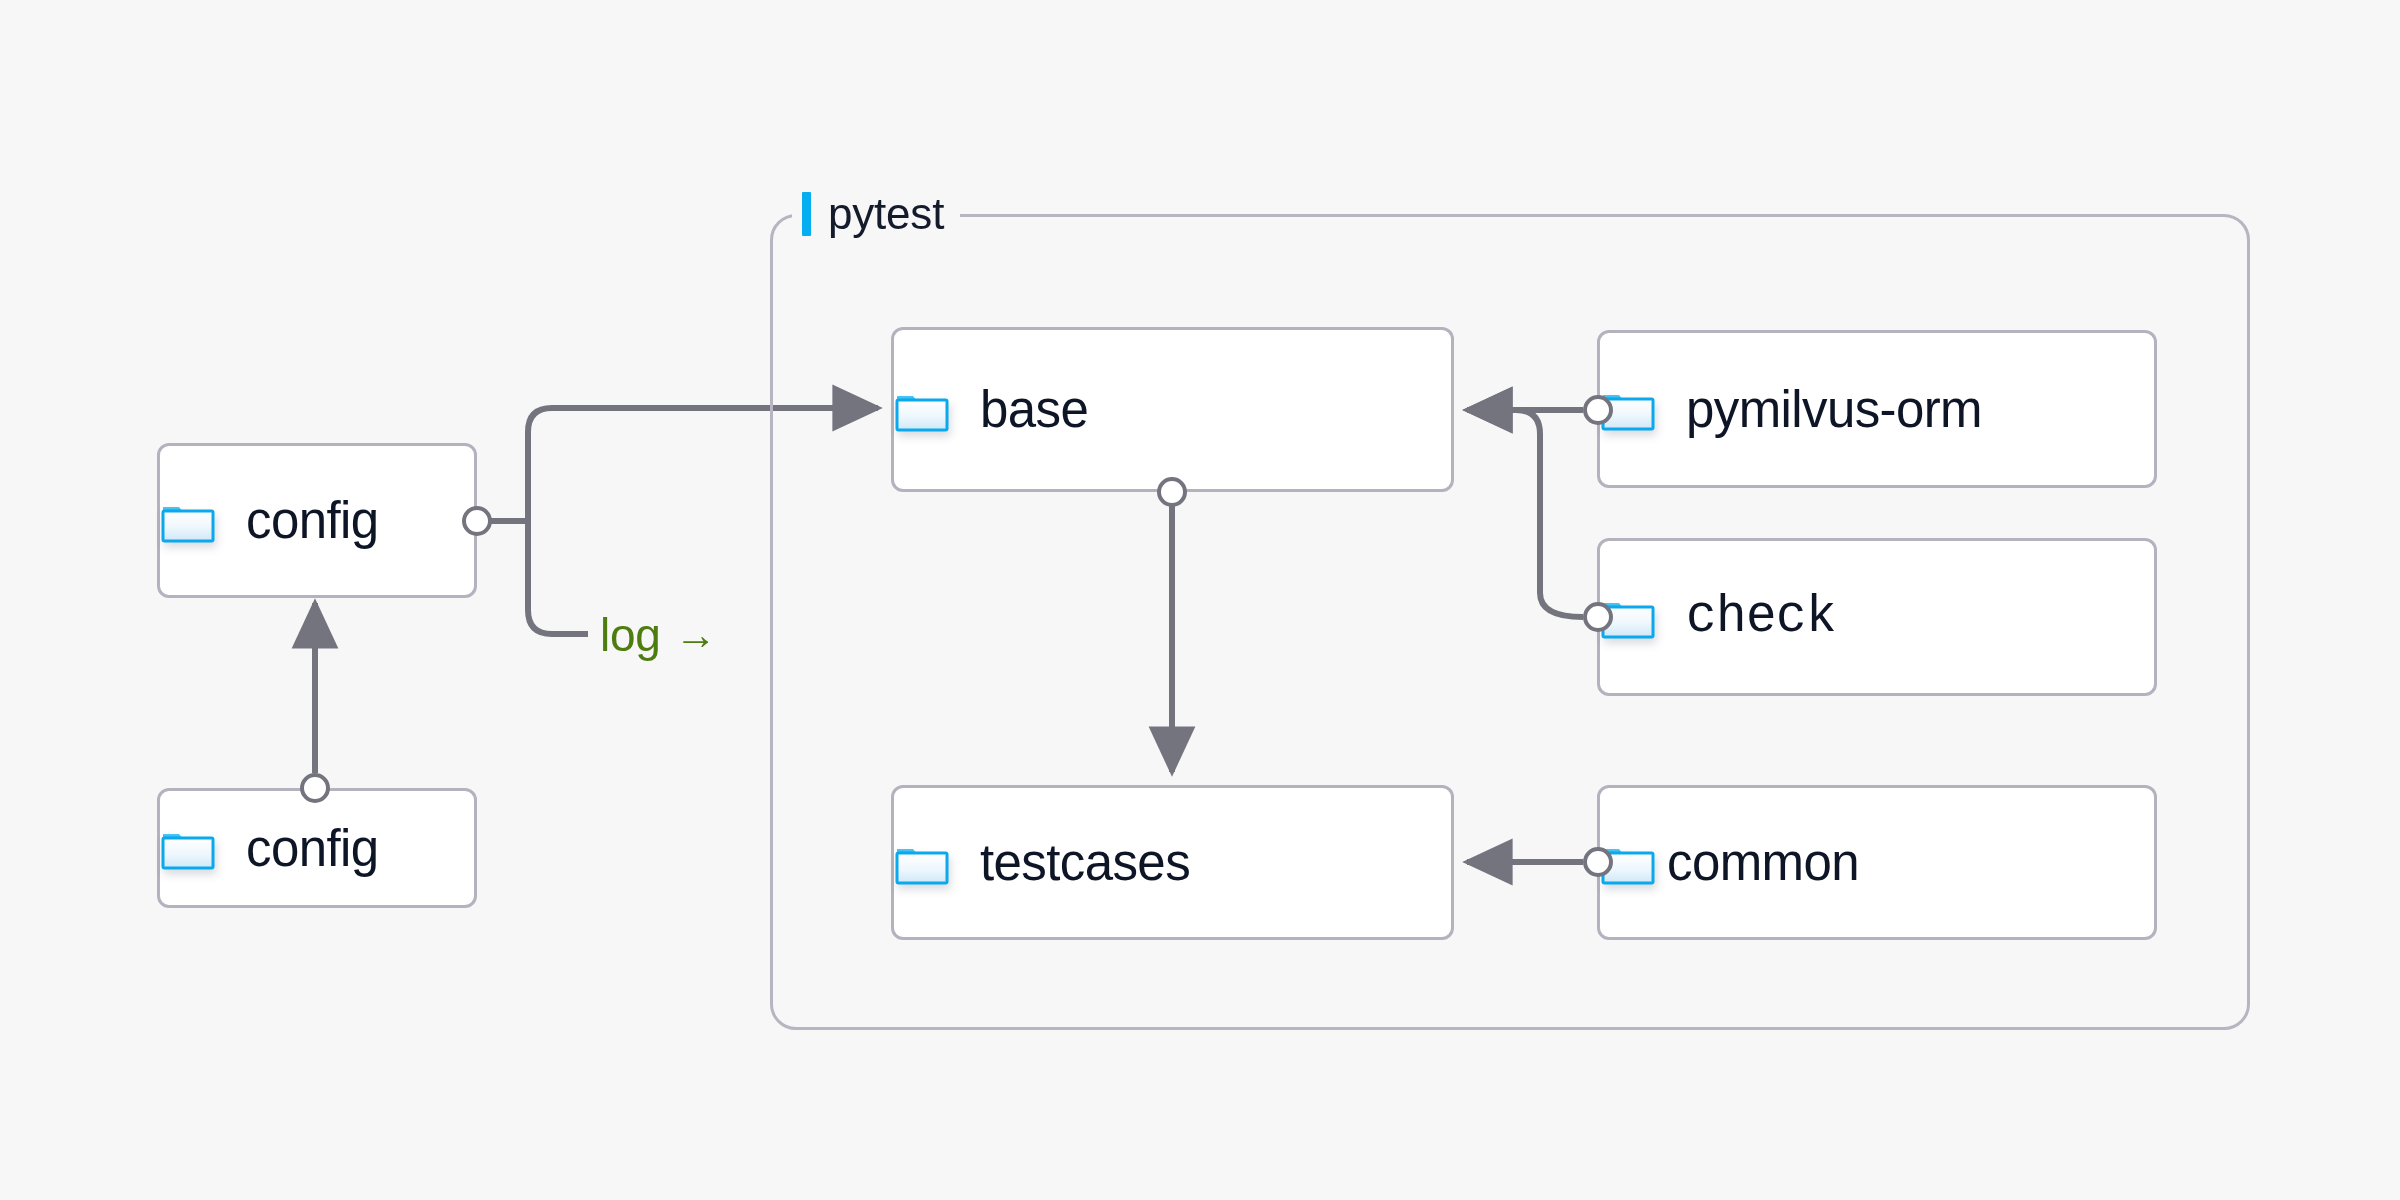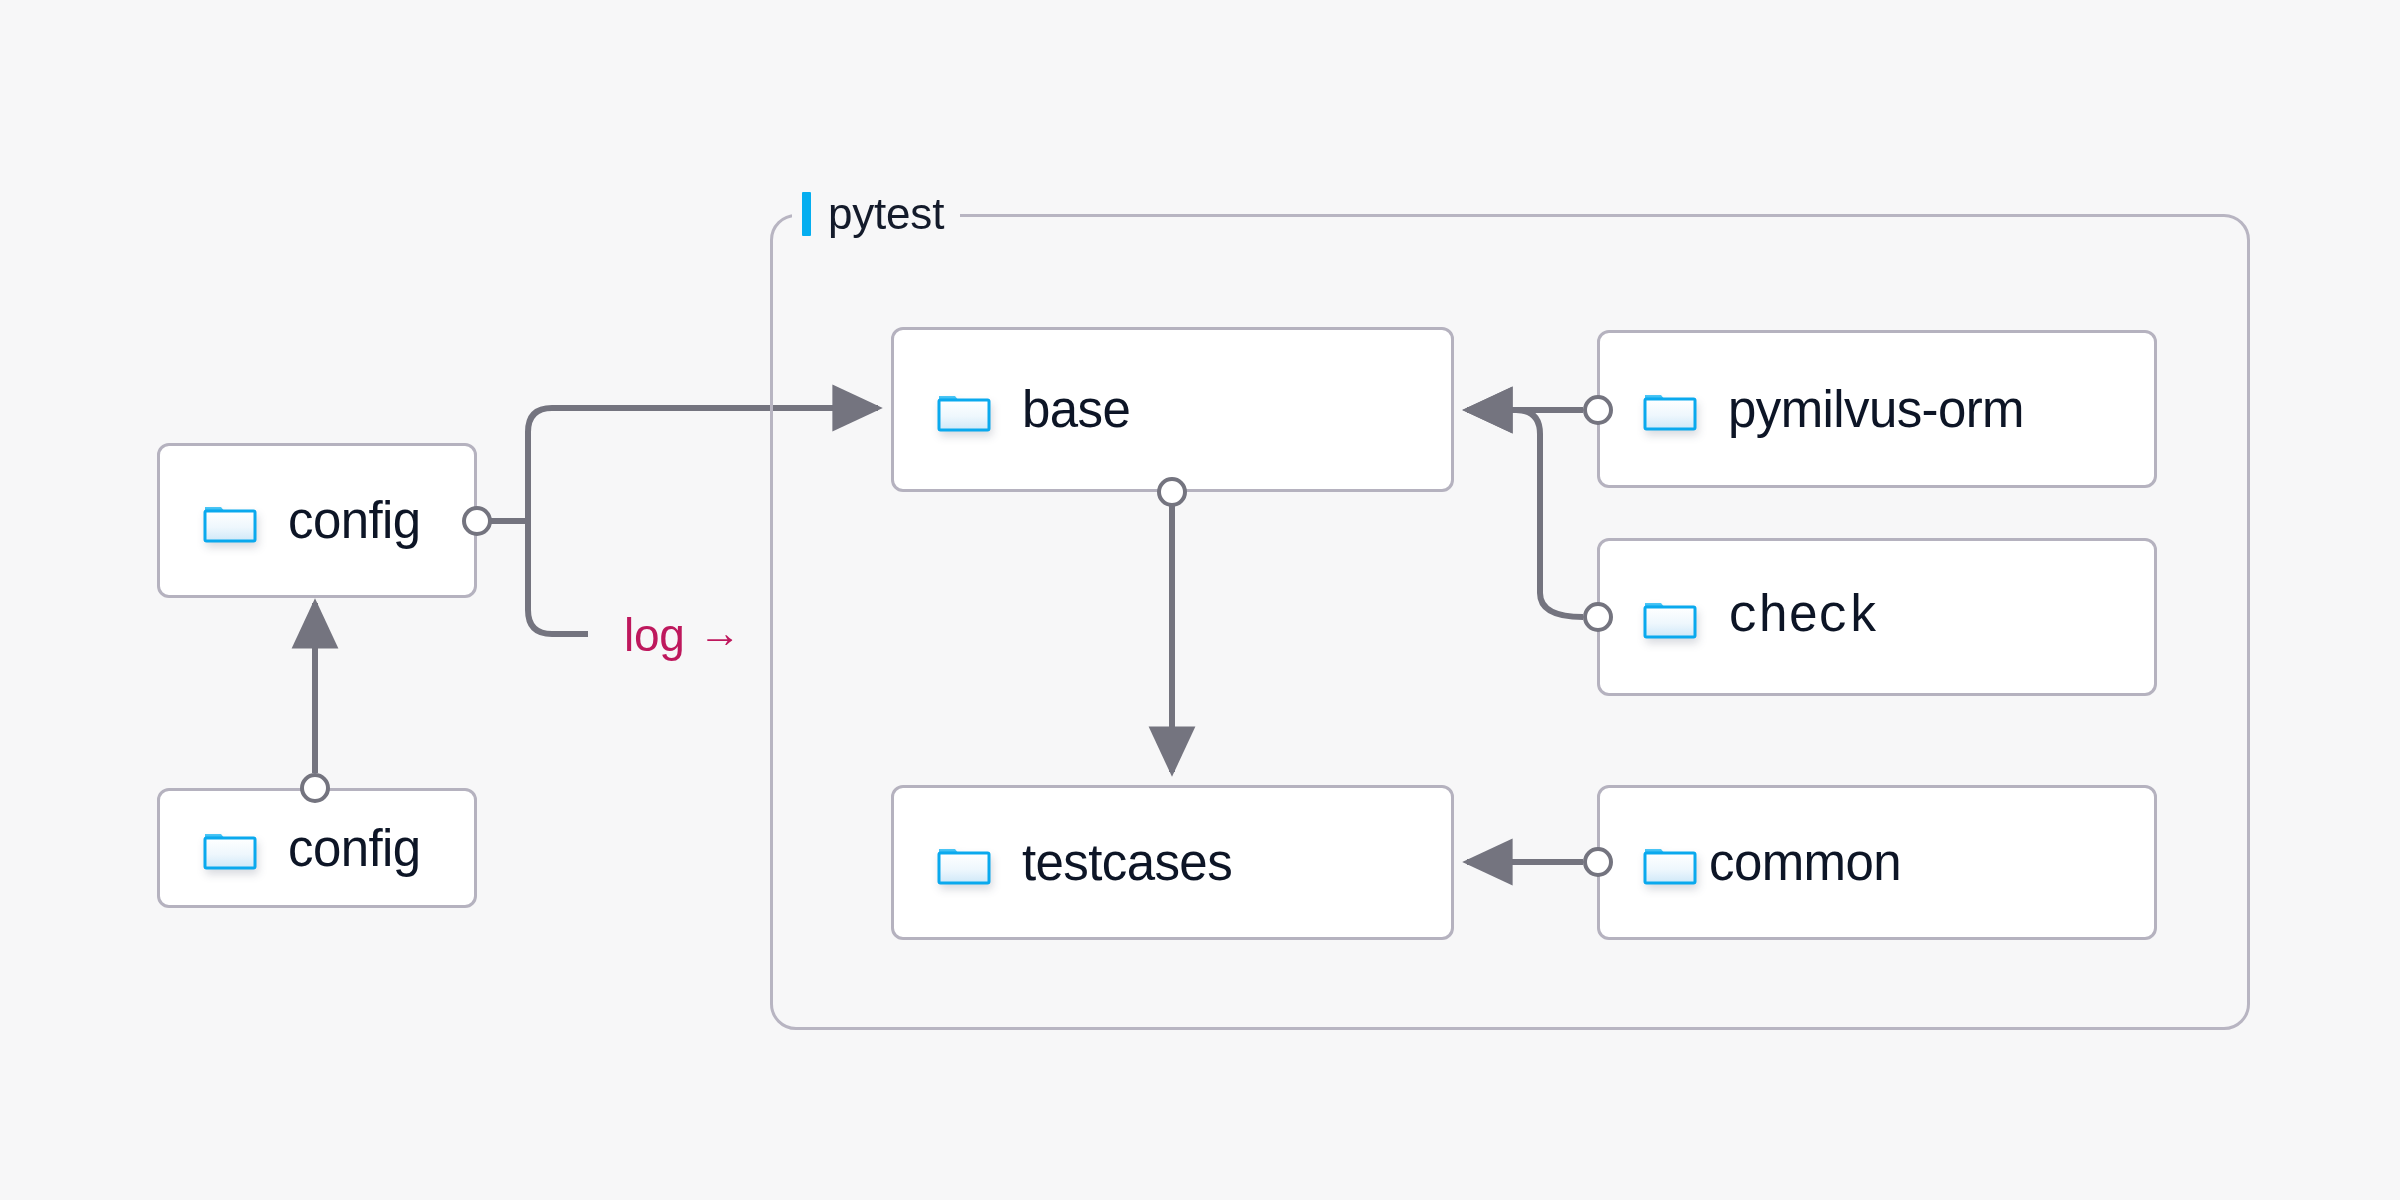--- a/index.html
+++ b/index.html
@@ -61,21 +61,20 @@
 
   
   .node {
     position: absolute;
     box-sizing: border-box;
     background: #ffffff;
     border: 3px solid #b5b2bf;
     border-radius: 12px;
     display: flex;
     align-items: center;
-    padding-left: 42px;
     gap: 30px;
     text-align: center;
   }
   .node-label {
     font-size: 51px;
     color: #0d1526;
     letter-spacing: -0.6px;
     white-space: nowrap;
     line-height: 1;
   }
@@ -97,27 +96,27 @@
     border-radius: 50%;
     background: #ffffff;
     border: 4px solid #74747f;
     box-sizing: border-box;
   }
 
   
   .edge-label {
     position: absolute;
     display: flex;
+    align-items: center;
     gap: 14px;
-    color: #be185d;
+    color: #4d7c0f;
     font-size: 46px;
     letter-spacing: -0.3px;
     line-height: 1;
     white-space: nowrap;
-    margin-left: 24px;
   }
   .edge-label .arrow-glyph {
     font-size: 42px;
     line-height: 1;
   }
 </style>
 </head>
 <body>
 
 <div id="stage">

